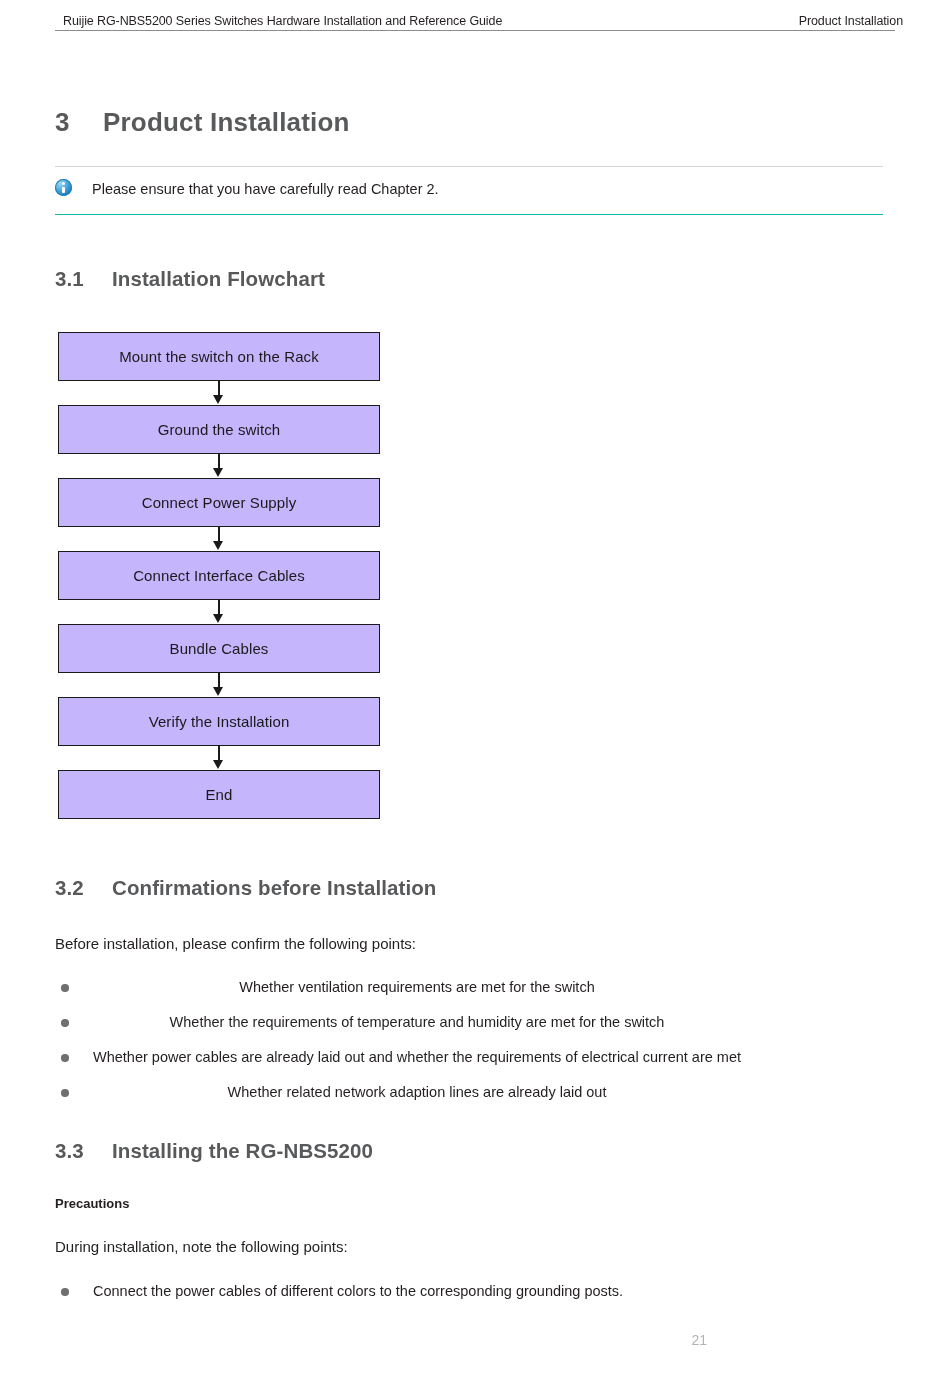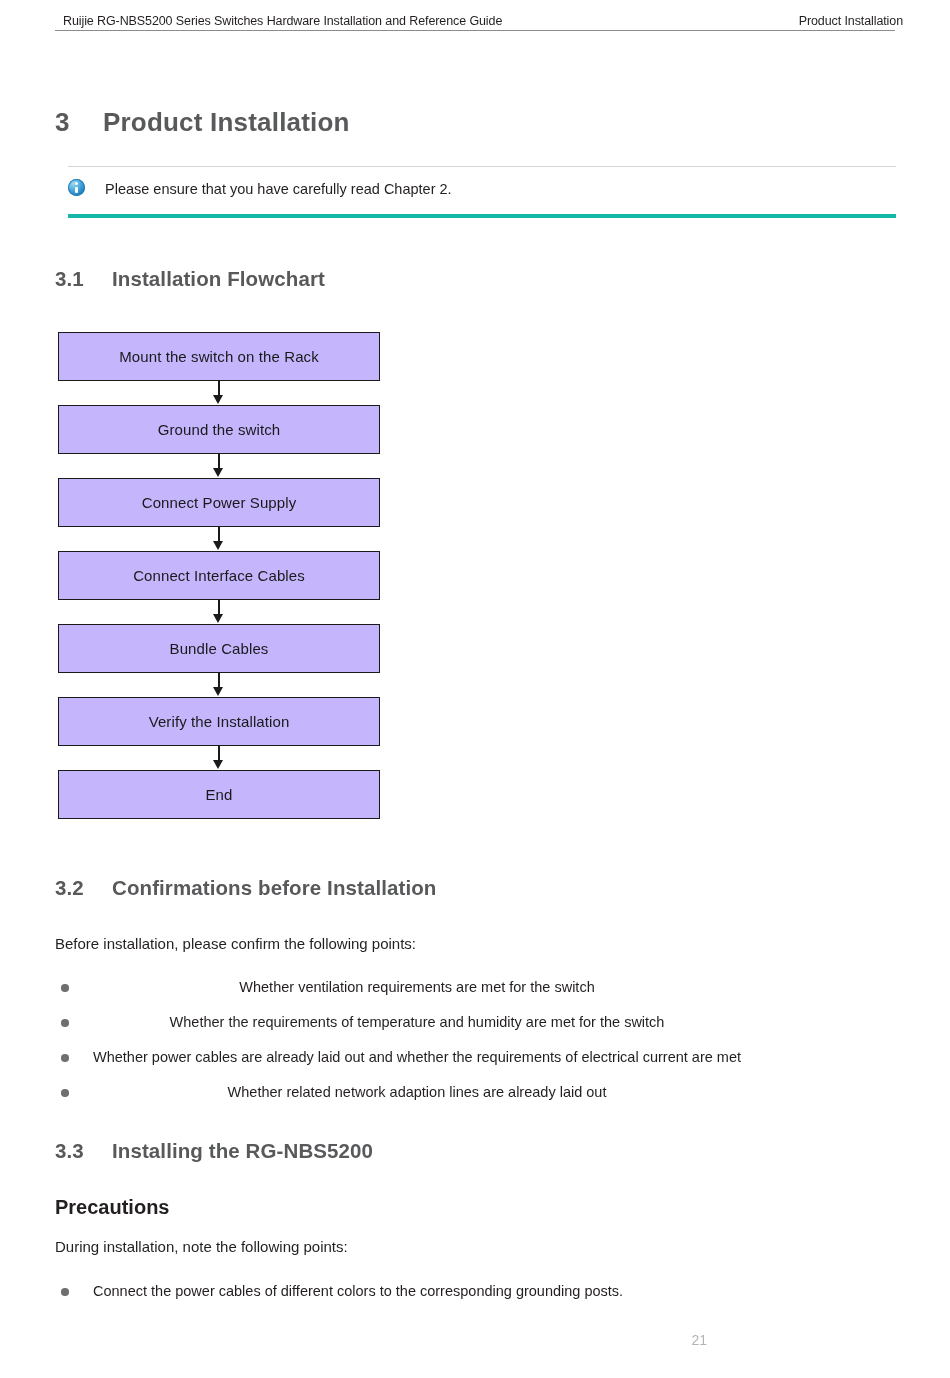--- a/index.html
+++ b/index.html
@@ -55,24 +55,24 @@
     font-weight: bold;
     color: #58595b;
     letter-spacing: 0.2px;
   }
   h1.chapter-title .num { display: inline-block; width: 48px; }
 
   
   .note-box {
     position: absolute;
     top: 166px;
-    left: 68px;
+    left: 55px;
     width: 828px;
     border-top: 1px solid #d6d6d6;
-    border-bottom: 4px solid #14b8a6;
+    border-bottom: 1px solid #14b8a6;
     padding: 10px 0 12px 0;
   }
   .note-inner {
     display: flex;
     align-items: flex-start;
   }
   .note-icon {
     flex: 0 0 auto;
     width: 17px;
     height: 17px;
@@ -126,21 +126,21 @@
   #sec-31 { top: 267px; }
   #sec-32 { top: 876px; }
   #sec-33 { top: 1139px; }
 
   h3.sub-title {
     margin: 0;
     padding: 0;
     position: absolute;
     left: 55px;
     top: 1196px;
-    font-size: 20px;
+    font-size: 13px;
     font-weight: bold;
     color: #231f20;
   }
 
   
   .flowchart {
     position: absolute;
     top: 332px;
     left: 58px;
     width: 322px;

